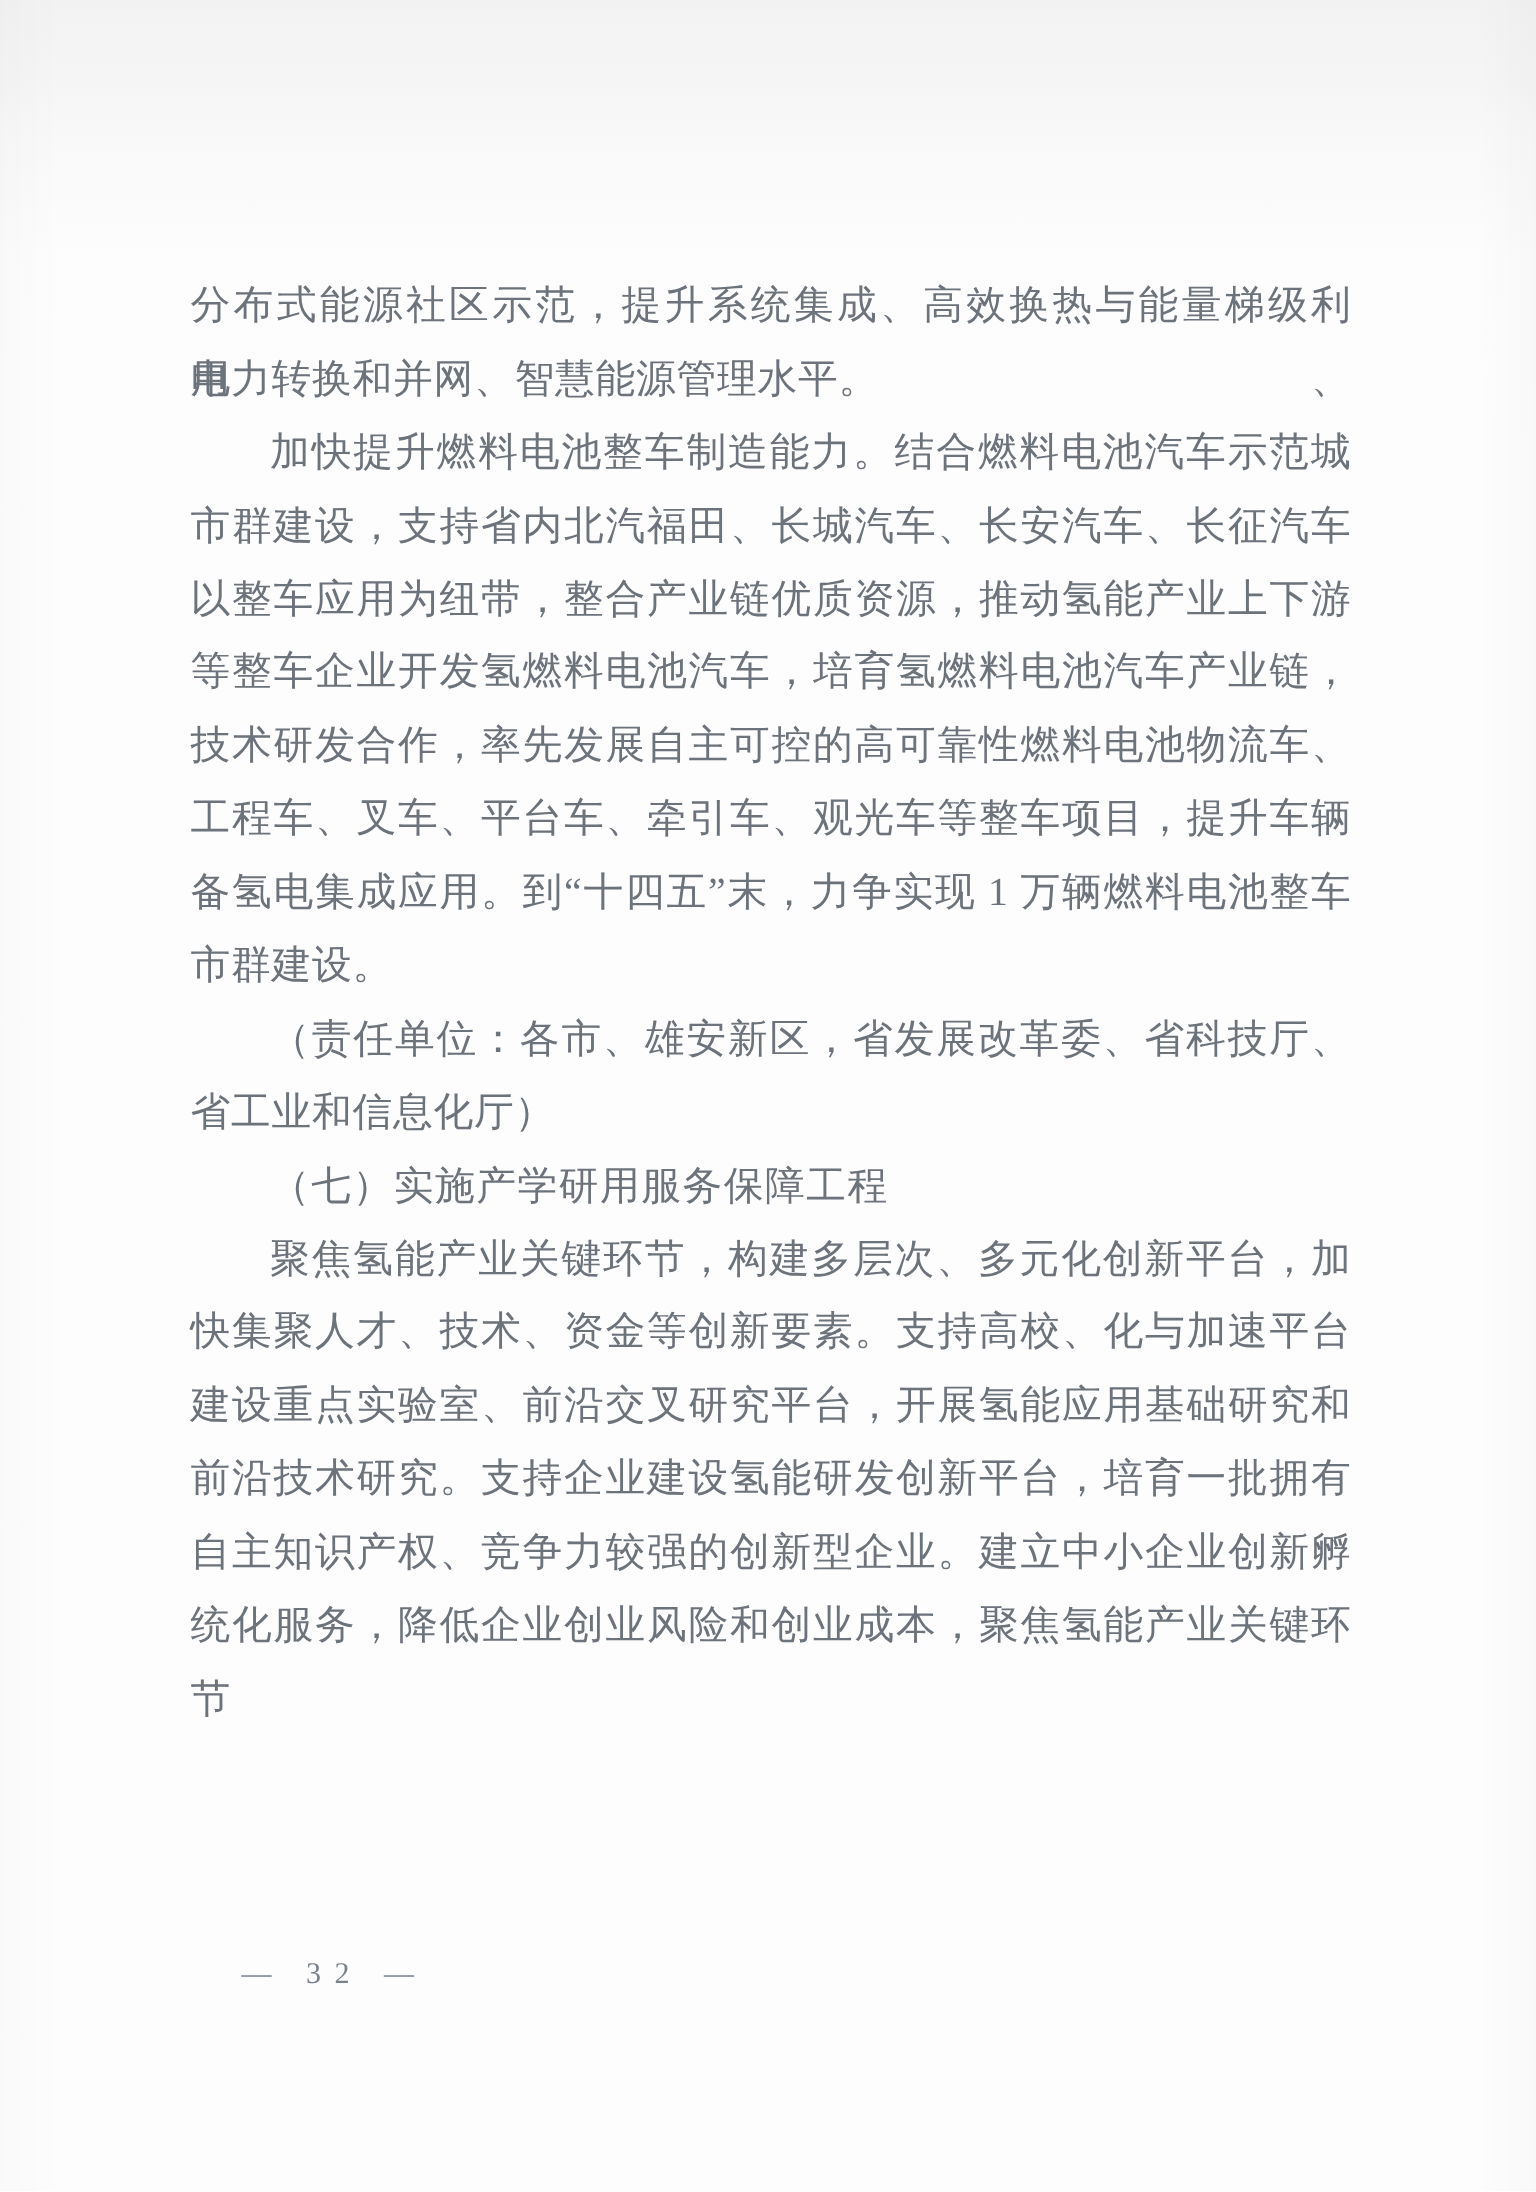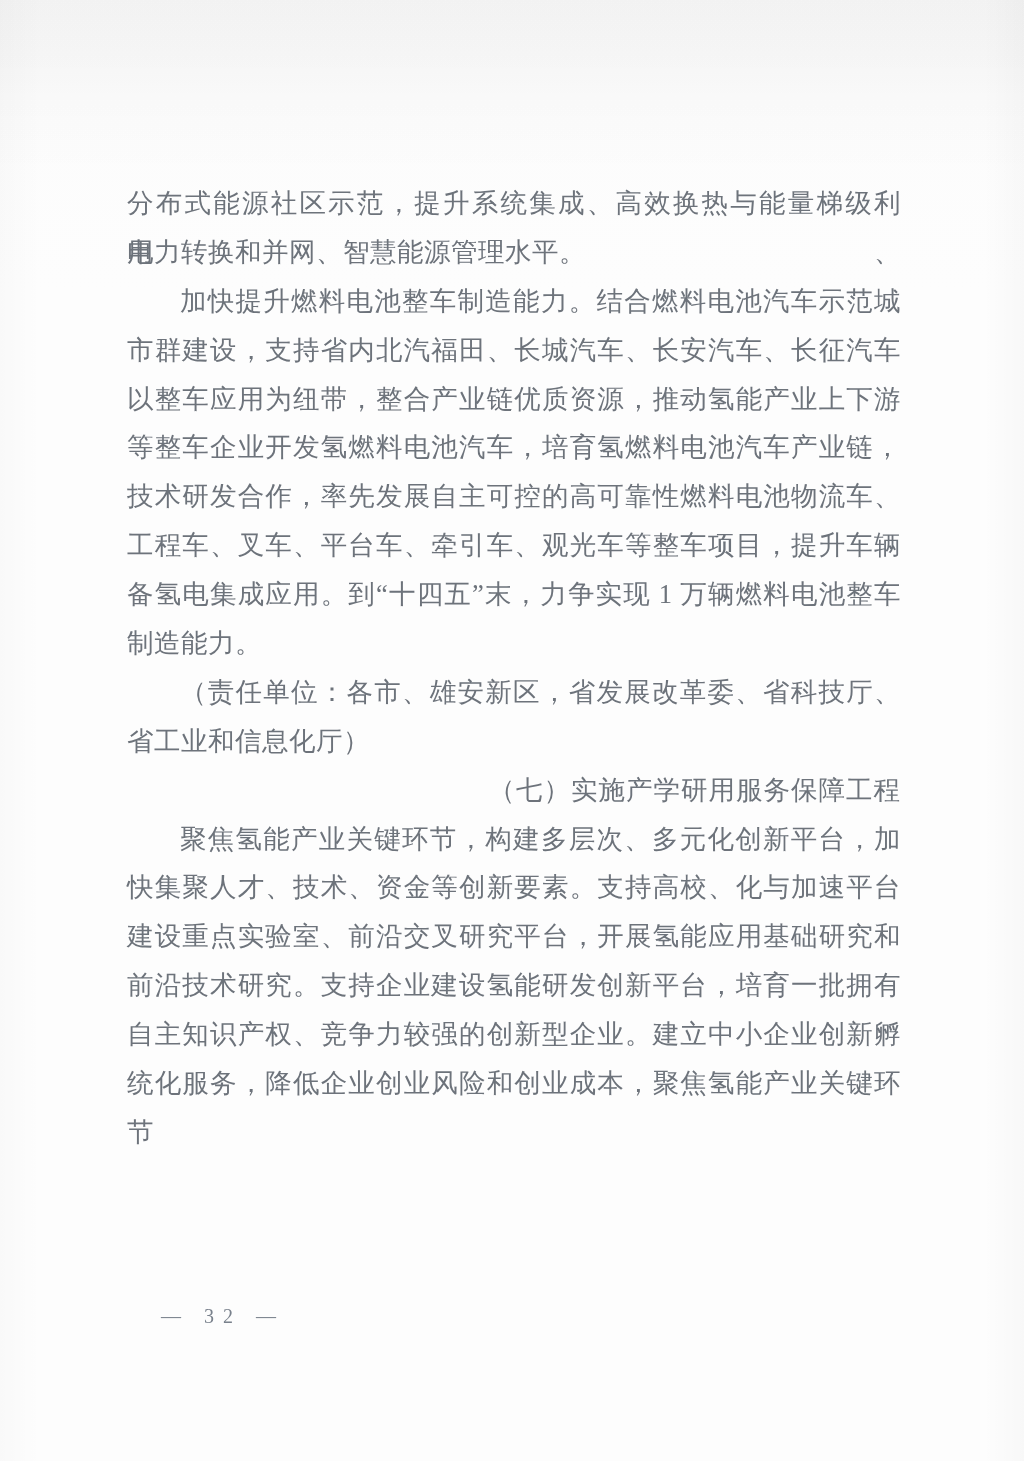--- a/index.html
+++ b/index.html
@@ -43,21 +43,21 @@
     white-space: nowrap;
     overflow: visible;
   }
   
   .jfull {
     white-space: normal;
     text-align: justify;
     text-align-last: justify;
     text-justify: inter-character;
   }
-  .indent { text-indent: 2em; text-align: right; }
+  .indent { text-indent: 2em; }
   .lead { font-weight: 400; }
   .heading { letter-spacing: 1px; }
   .footer {
     position: absolute;
     left: 161px;
     top: 1296px;
     height: 40px;
     line-height: 40px;
     color: #79818c;
     font-size: 20px;
@@ -75,21 +75,21 @@
     <div class="line jfull">分布式能源社区示范，提升系统集成、高效换热与能量梯级利用、</div>
     <div class="line">电力转换和并网、智慧能源管理水平。</div>
 
     <div class="line jfull indent"><span class="lead">加快提升燃料电池整车制造能力。</span><span>结合燃料电池汽车示范城</span></div>
     <div class="line jfull">市群建设，支持省内北汽福田、长城汽车、长安汽车、长征汽车</div>
     <div class="line jfull">以整车应用为纽带，整合产业链优质资源，推动氢能产业上下游</div>
     <div class="line jfull">等整车企业开发氢燃料电池汽车，培育氢燃料电池汽车产业链，</div>
     <div class="line jfull">技术研发合作，率先发展自主可控的高可靠性燃料电池物流车、</div>
     <div class="line jfull">工程车、叉车、平台车、牵引车、观光车等整车项目，提升车辆</div>
     <div class="line jfull">备氢电集成应用。到“十四五”末，力争实现 1 万辆燃料电池整车</div>
-    <div class="line">制造能力。</div>
+    <div class="line">市群建设。</div>
 
     <div class="line jfull indent">（责任单位：各市、雄安新区，省发展改革委、省科技厅、</div>
     <div class="line">省工业和信息化厅）</div>
 
     <div class="line indent heading">（七）实施产学研用服务保障工程</div>
 
     <div class="line jfull indent">聚焦氢能产业关键环节，构建多层次、多元化创新平台，加</div>
     <div class="line jfull">快集聚人才、技术、资金等创新要素。支持高校、化与加速平台</div>
     <div class="line jfull">建设重点实验室、前沿交叉研究平台，开展氢能应用基础研究和</div>
     <div class="line jfull">前沿技术研究。支持企业建设氢能研发创新平台，培育一批拥有</div>

